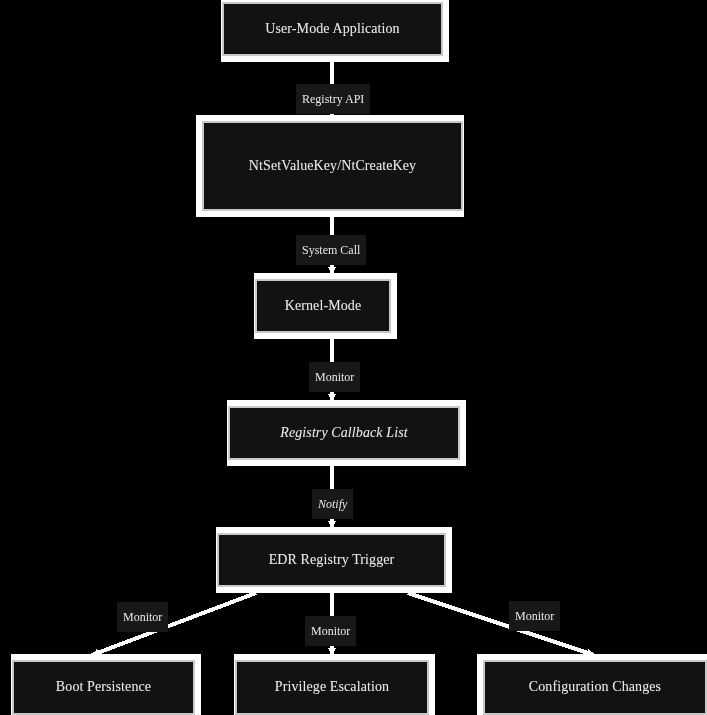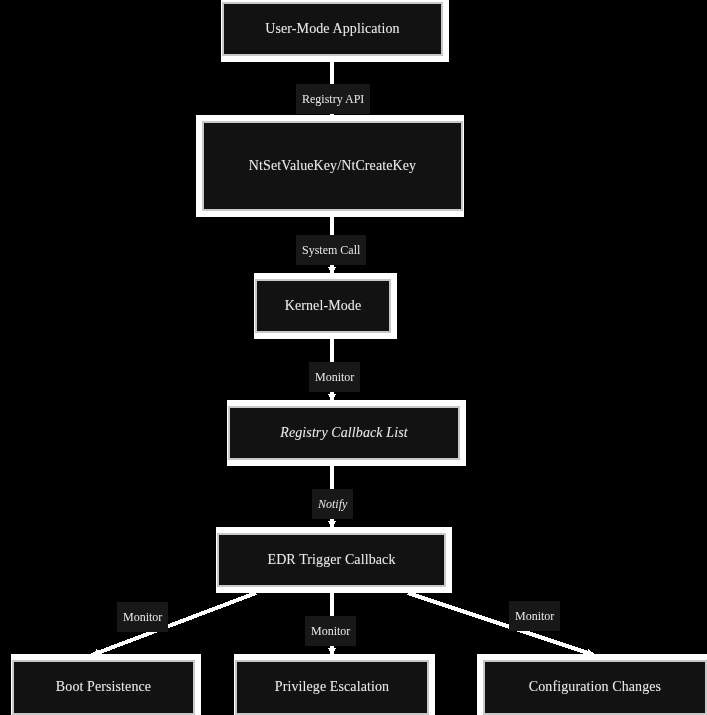--- a/index.html
+++ b/index.html
@@ -129,21 +129,21 @@
   <div class="node" style="left:228px; top:406px; width:232px; height:54px;font-style:italic;">
     <div class="halo shift-right"></div>
     <div class="box">
       <span class="label">Registry Callback List</span>
     </div>
   </div>
 
   <div class="node" style="left:217px; top:533px; width:229px; height:54px;">
     <div class="halo shift-right"></div>
     <div class="box">
-      <span class="label">EDR Trigger Callback</span>
+      <span class="label">EDR Registry Trigger</span>
     </div>
   </div>
 
   <div class="node" style="left:12px; top:660px; width:183px; height:55px;">
     <div class="halo shift-right"></div>
     <div class="box">
       <span class="label">Boot Persistence</span>
     </div>
   </div>
 

